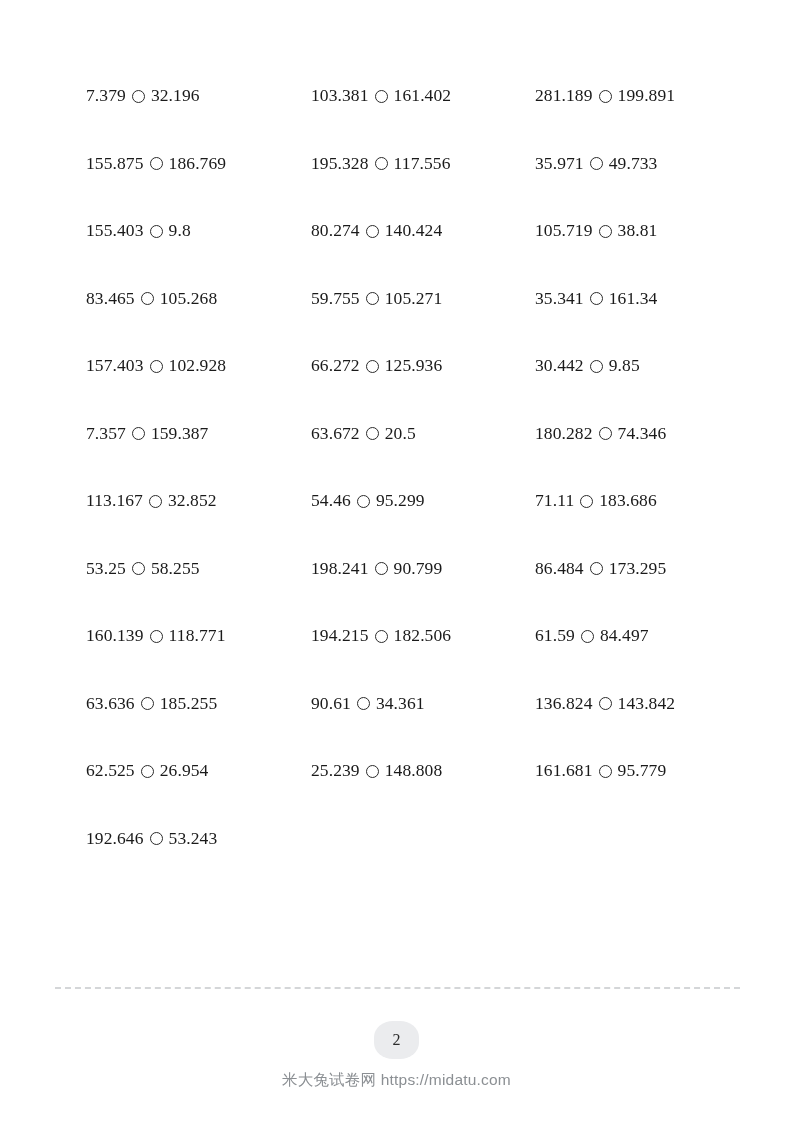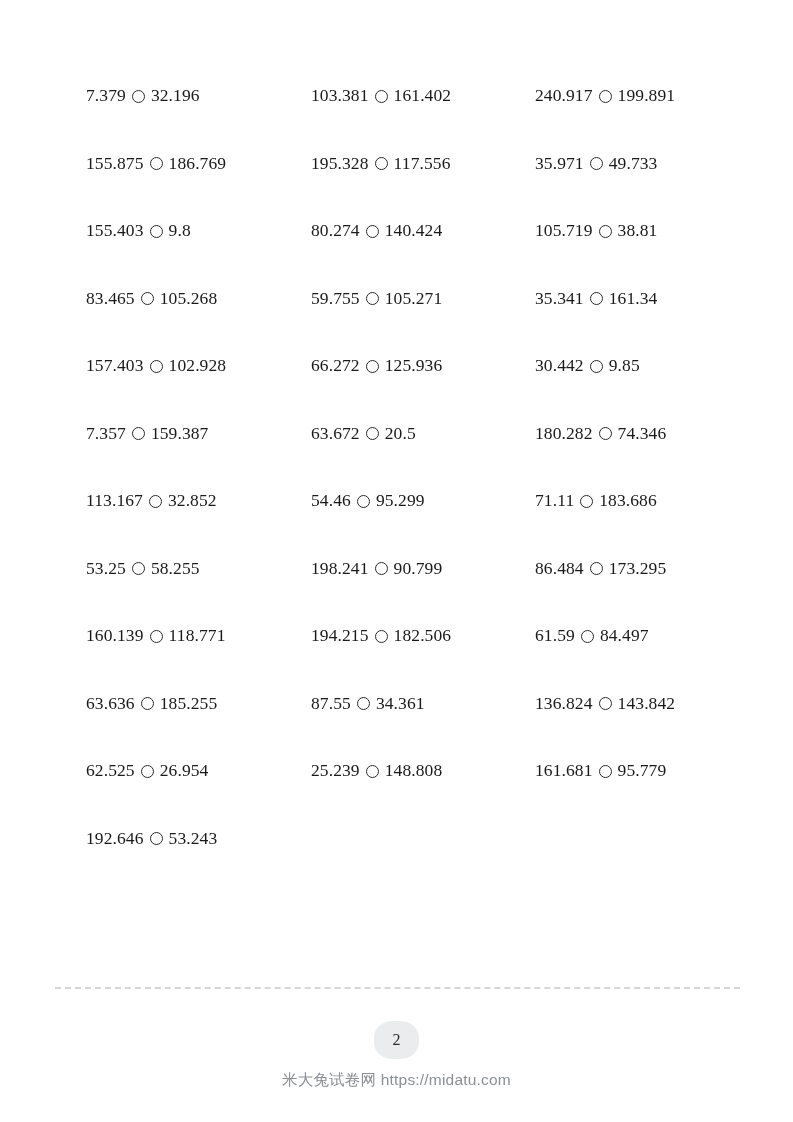--- a/index.html
+++ b/index.html
@@ -114,21 +114,21 @@
         <span class="operand">7.379</span>
         <span class="compare-circle"></span>
         <span class="operand">32.196</span>
       </div>
       <div class="problem">
         <span class="operand">103.381</span>
         <span class="compare-circle"></span>
         <span class="operand">161.402</span>
       </div>
       <div class="problem">
-        <span class="operand">240.917</span>
+        <span class="operand">281.189</span>
         <span class="compare-circle"></span>
         <span class="operand">199.891</span>
       </div>
       <div class="problem">
         <span class="operand">155.875</span>
         <span class="compare-circle"></span>
         <span class="operand">186.769</span>
       </div>
       <div class="problem">
         <span class="operand">195.328</span>
@@ -244,21 +244,21 @@
         <span class="operand">61.59</span>
         <span class="compare-circle"></span>
         <span class="operand">84.497</span>
       </div>
       <div class="problem">
         <span class="operand">63.636</span>
         <span class="compare-circle"></span>
         <span class="operand">185.255</span>
       </div>
       <div class="problem">
-        <span class="operand">87.55</span>
+        <span class="operand">90.61</span>
         <span class="compare-circle"></span>
         <span class="operand">34.361</span>
       </div>
       <div class="problem">
         <span class="operand">136.824</span>
         <span class="compare-circle"></span>
         <span class="operand">143.842</span>
       </div>
       <div class="problem">
         <span class="operand">62.525</span>

